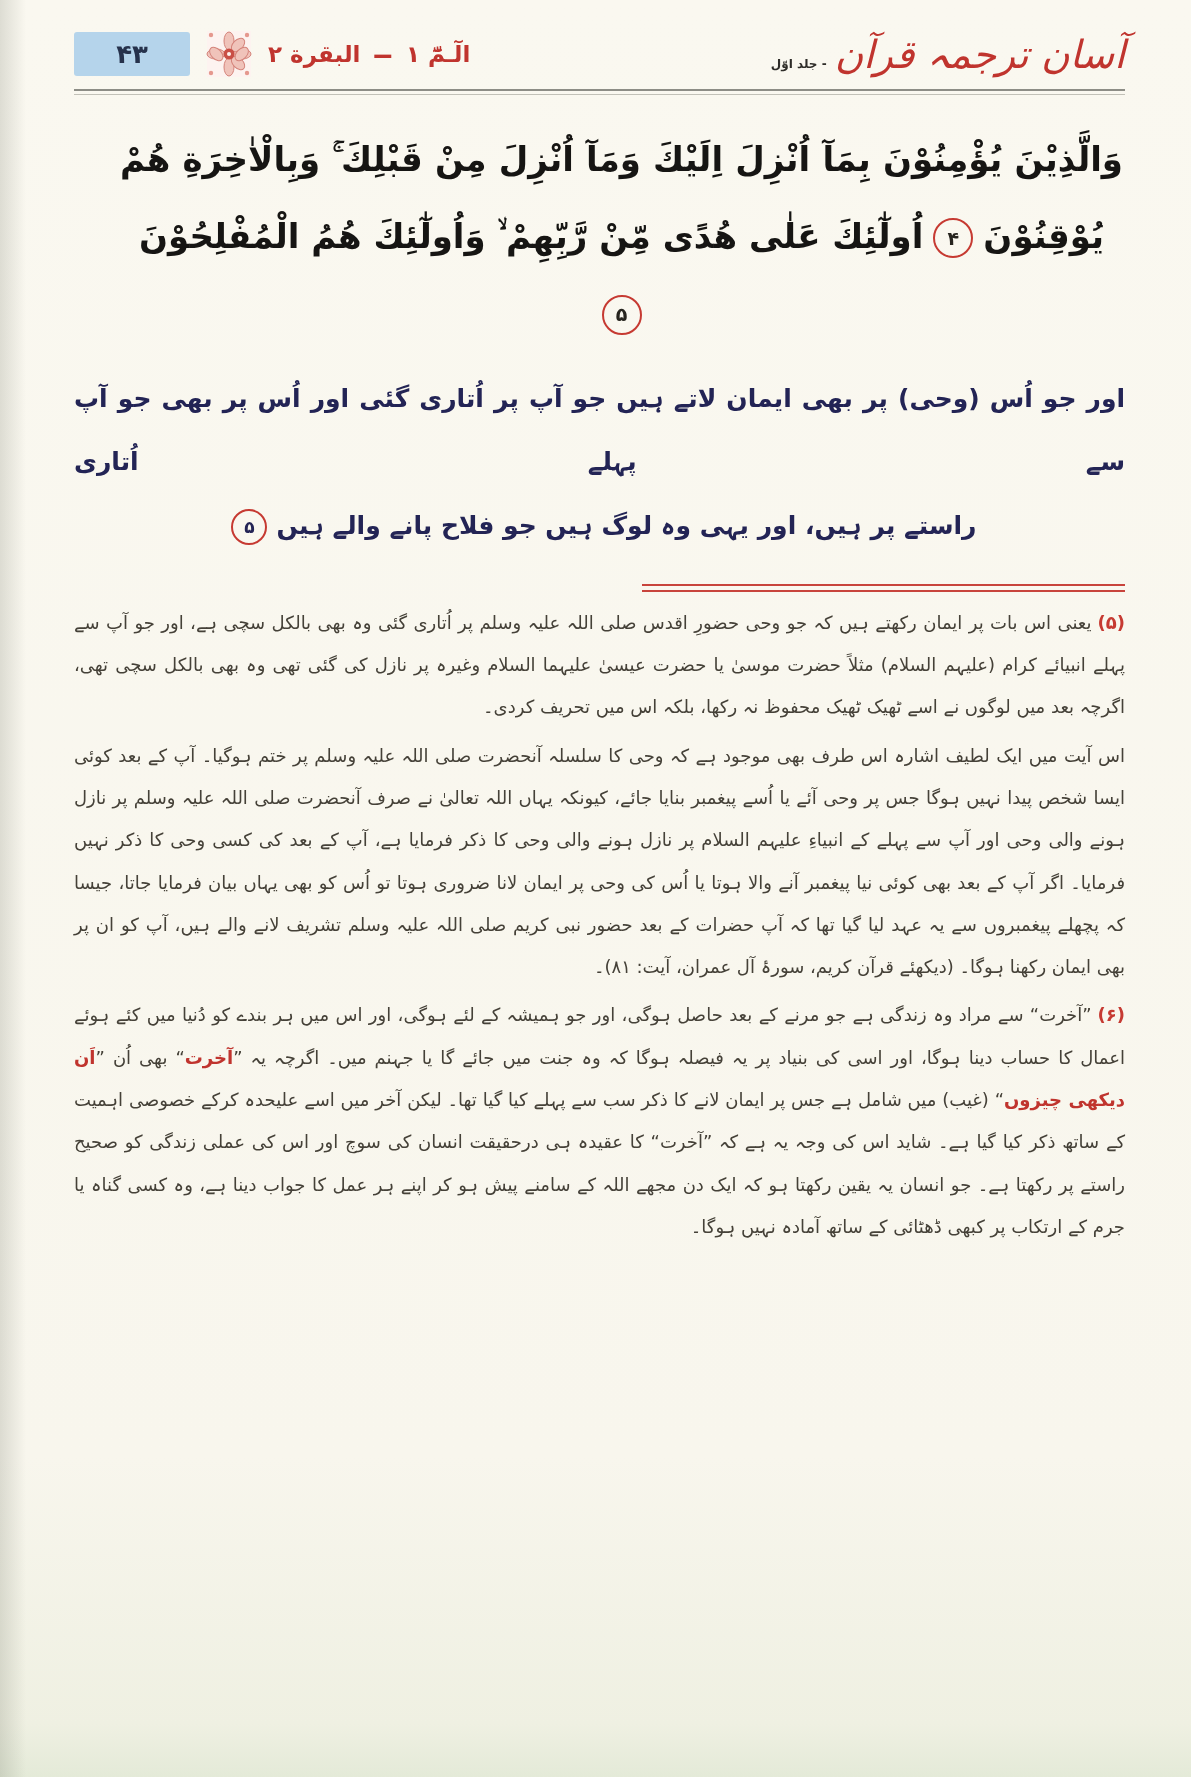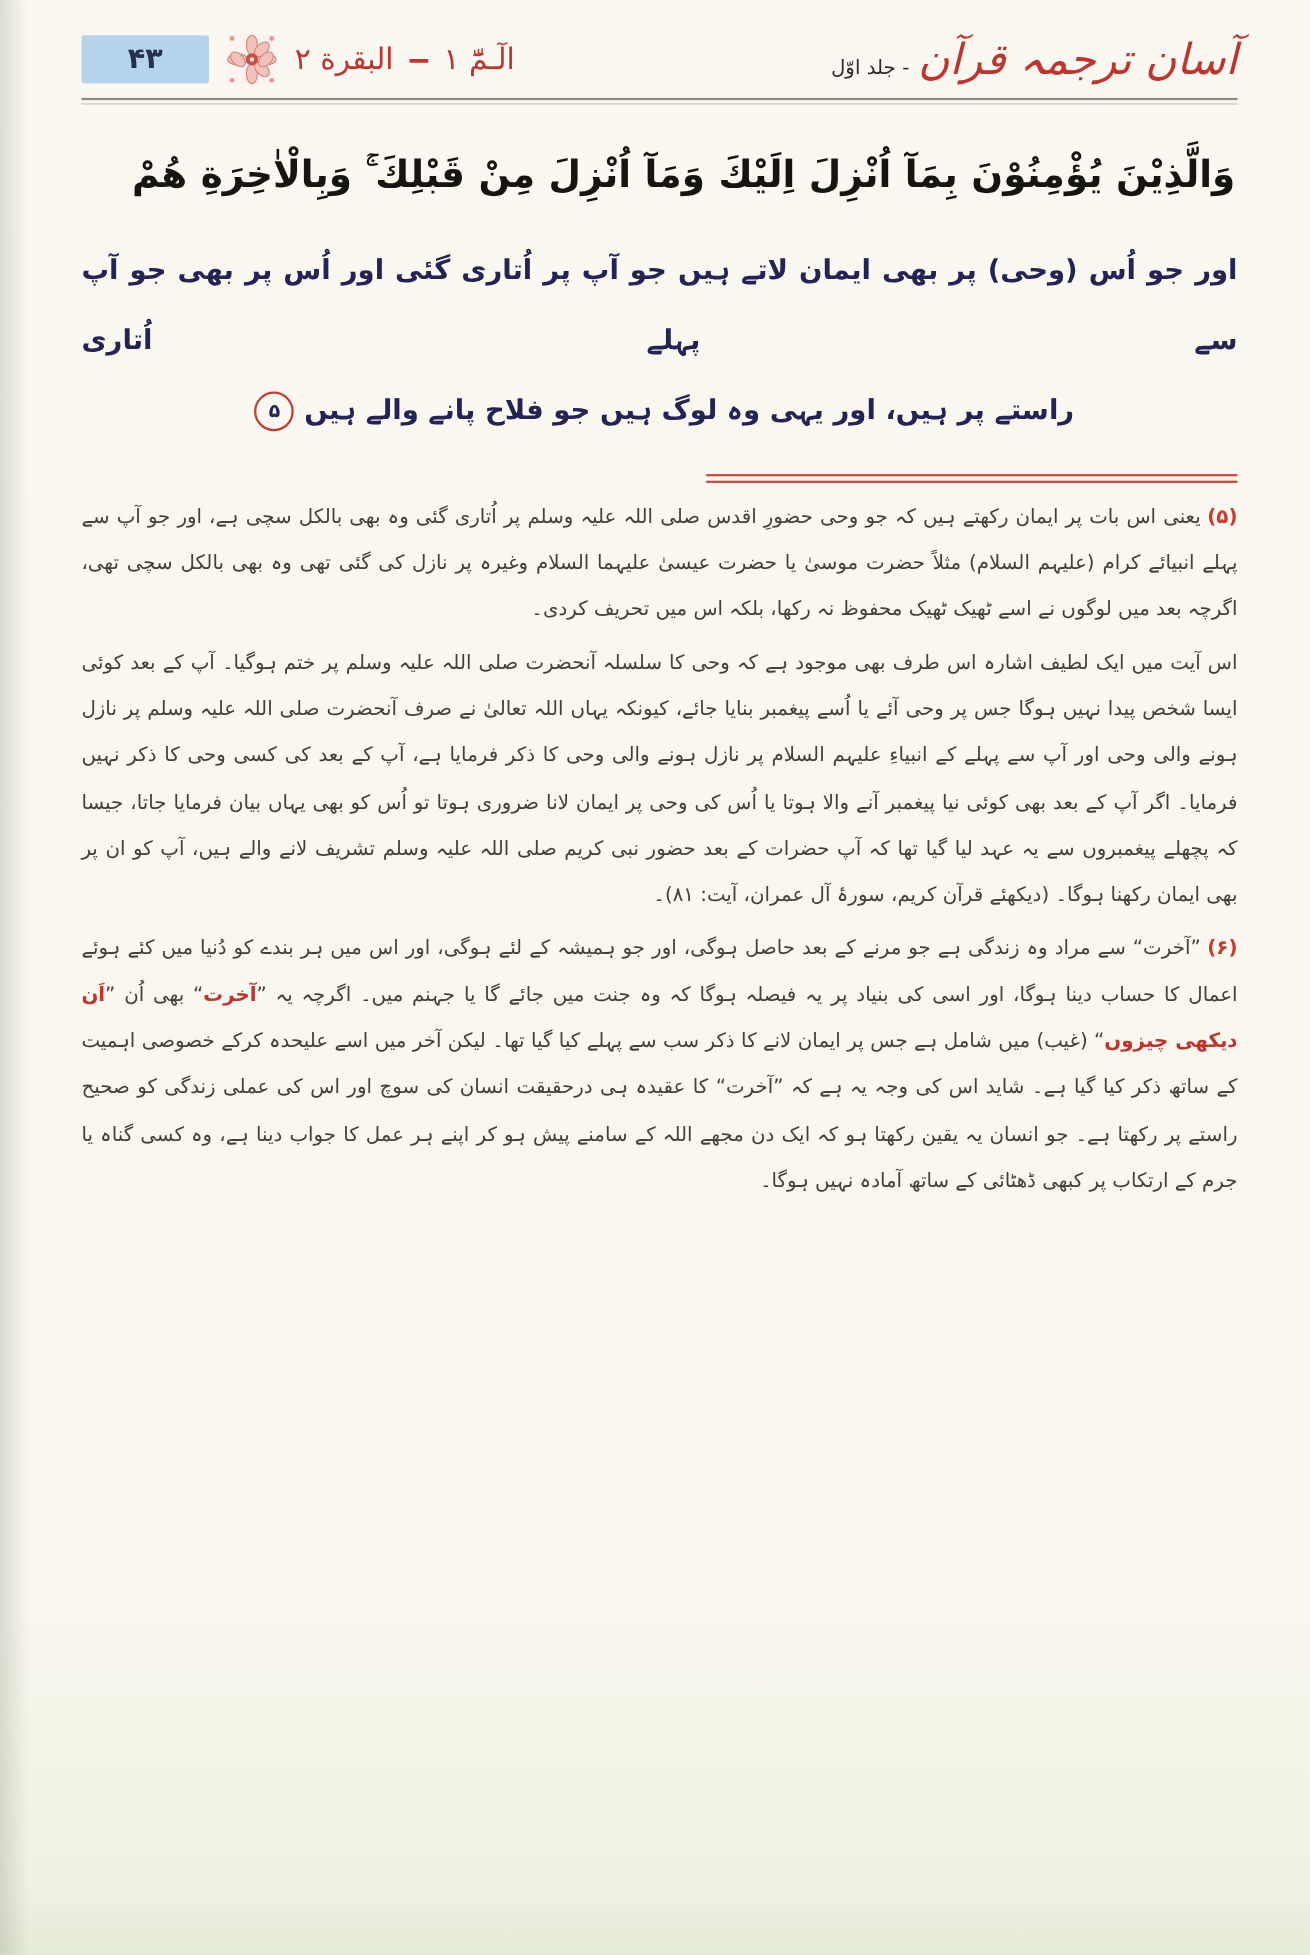--- a/index.html
+++ b/index.html
@@ -42,33 +42,33 @@
   .book-title{
     color:#c0342e;
     font-size:39px;
     font-weight:normal;
     font-style:italic;
     letter-spacing:-1px;
     white-space:nowrap;
   }
   .volume{
     color:#2e2c28;
-    font-size:18px;
-    font-weight:normal;
+    font-size:12px;
+    font-weight:bold;
     white-space:nowrap;
   }
   .surah-group{
     display:flex;
     align-items:center;
     gap:16px;
   }
   .muqattaat,.surah{
     color:#c0342e;
-    font-size:27px;
-    font-weight:normal;
+    font-size:23px;
+    font-weight:bold;
     white-space:nowrap;
   }
   .hdr-dash{
     color:#c0342e;
     font-size:27px;
     font-weight:bold;
     transform:scaleX(1.6);
   }
   .ornament{
     display:inline-flex;
@@ -232,20 +232,23 @@
         </span>
         <span class="page-badge">۴۳</span>
       </div>
     </header>
     <div class="header-rule"></div>
 
     <section class="quran">
       <div class="quran-line">
         <span>وَالَّذِيْنَ يُؤْمِنُوْنَ بِمَآ اُنْزِلَ اِلَيْكَ وَمَآ اُنْزِلَ مِنْ قَبْلِكَ ۚ وَبِالْاٰخِرَةِ هُمْ</span>
       </div>
+      <div class="quran-line centered">
+        <span>يُوْقِنُوْنَ</span><span class="verse-circle">۴</span><span>اُولٰٓئِكَ عَلٰى هُدًى مِّنْ رَّبِّهِمْ ۙ وَاُولٰٓئِكَ هُمُ الْمُفْلِحُوْنَ</span><span class="verse-circle">۵</span>
+      </div>
     </section>
 
     <section class="translation">
       <div class="tr-line">
         <span>اور جو اُس (وحی) پر بھی ایمان لاتے ہیں جو آپ پر اُتاری گئی اور اُس پر بھی جو آپ سے پہلے اُتاری</span>
       </div>
       <div class="tr-line centered">
         <span>راستے پر ہیں، اور یہی وہ لوگ ہیں جو فلاح پانے والے ہیں</span><span class="tr-circle">۵</span>
       </div>
     </section>

